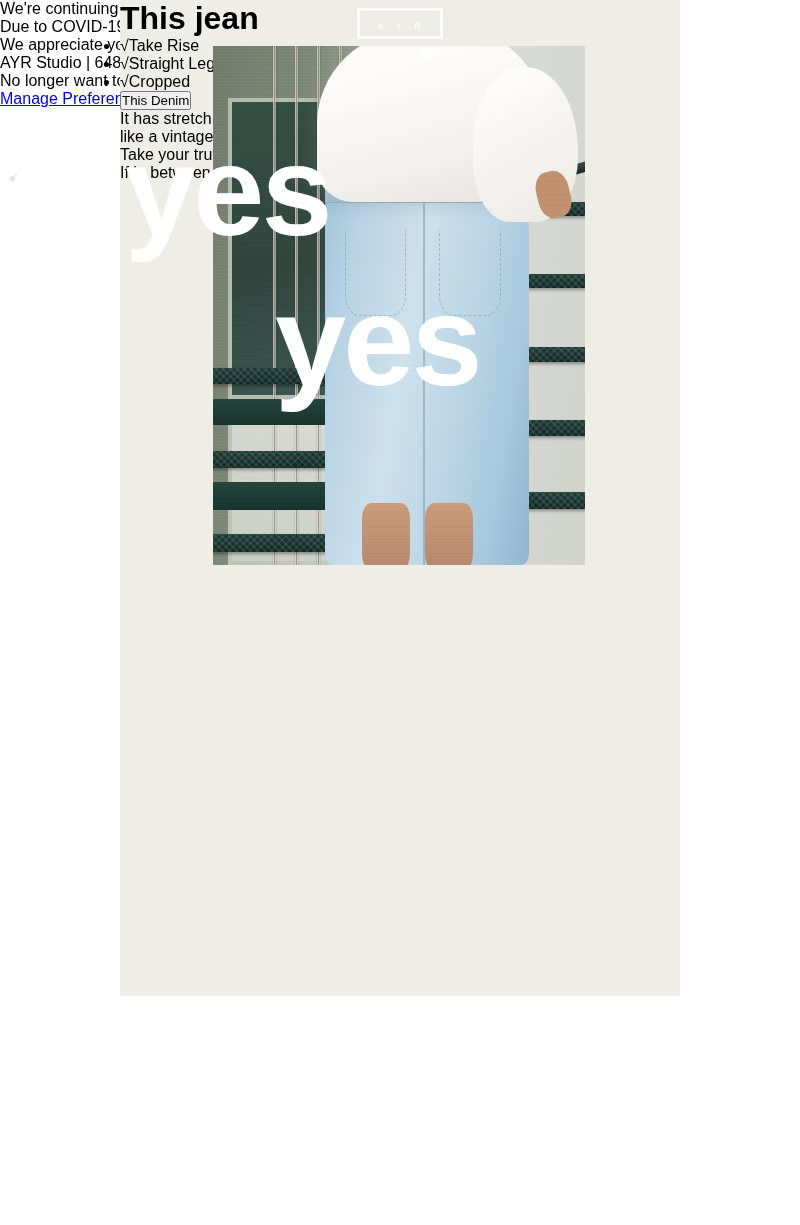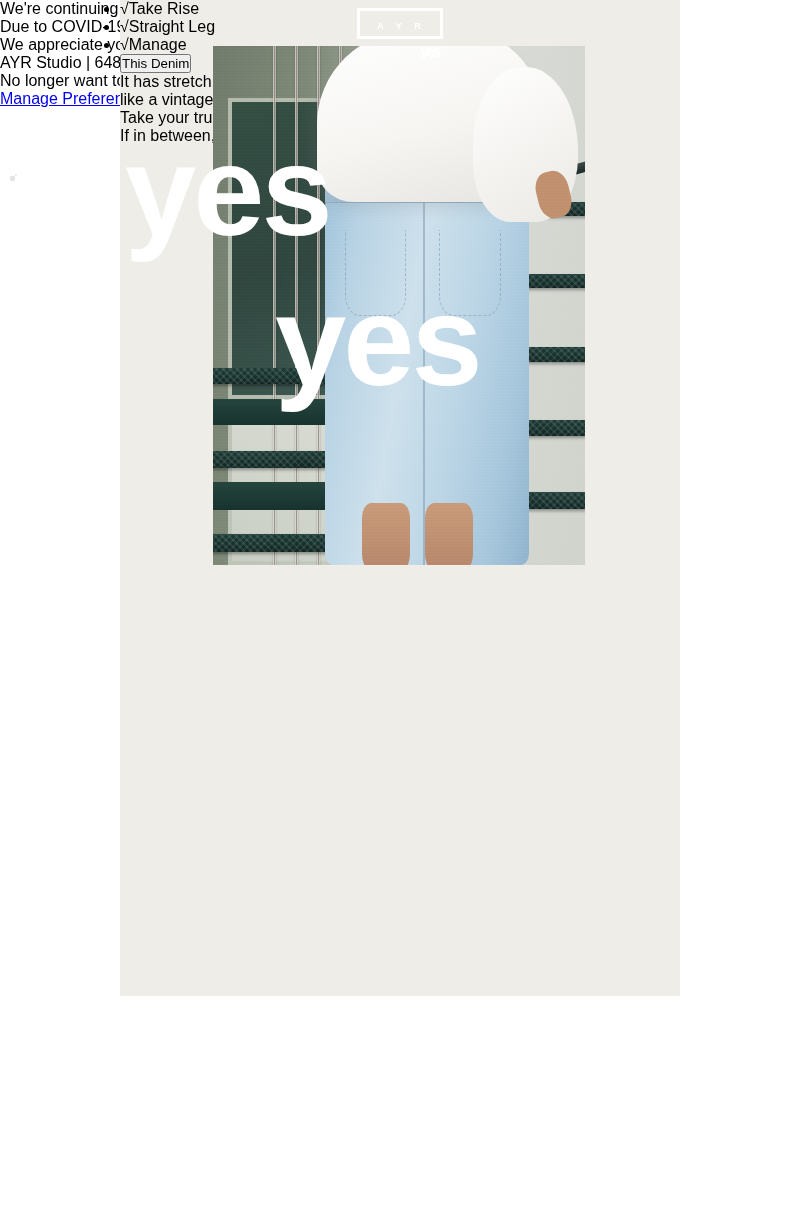--- a/index.html
+++ b/index.html
@@ -449,29 +449,30 @@
           <div class="grain"></div>
         </div>
       </div>
 
       <div class="yes yes-1">yes</div>
       <div class="yes yes-2">yes</div>
       <div class="yes yes-3">yes</div>
     </div>
 
     <div class="product">
+      <h1 class="product-title">This jean</h1>
       <ul class="feature-list">
         <li>
           <span class="check">√</span><span>Take Rise</span>
         </li>
         <li>
           <span class="check">√</span><span>Straight Leg</span>
         </li>
         <li>
-          <span class="check">√</span><span>Manage</span>
+          <span class="check">√</span><span>Cropped</span>
         </li>
       </ul>
     </div>
 
     <div class="cta-wrap">
       <button class="cta-button">This Denim</button>
     </div>
 
     <div class="body-copy">
       <p>It has stretch, but honestly not a megaton. It's kinda</p>

